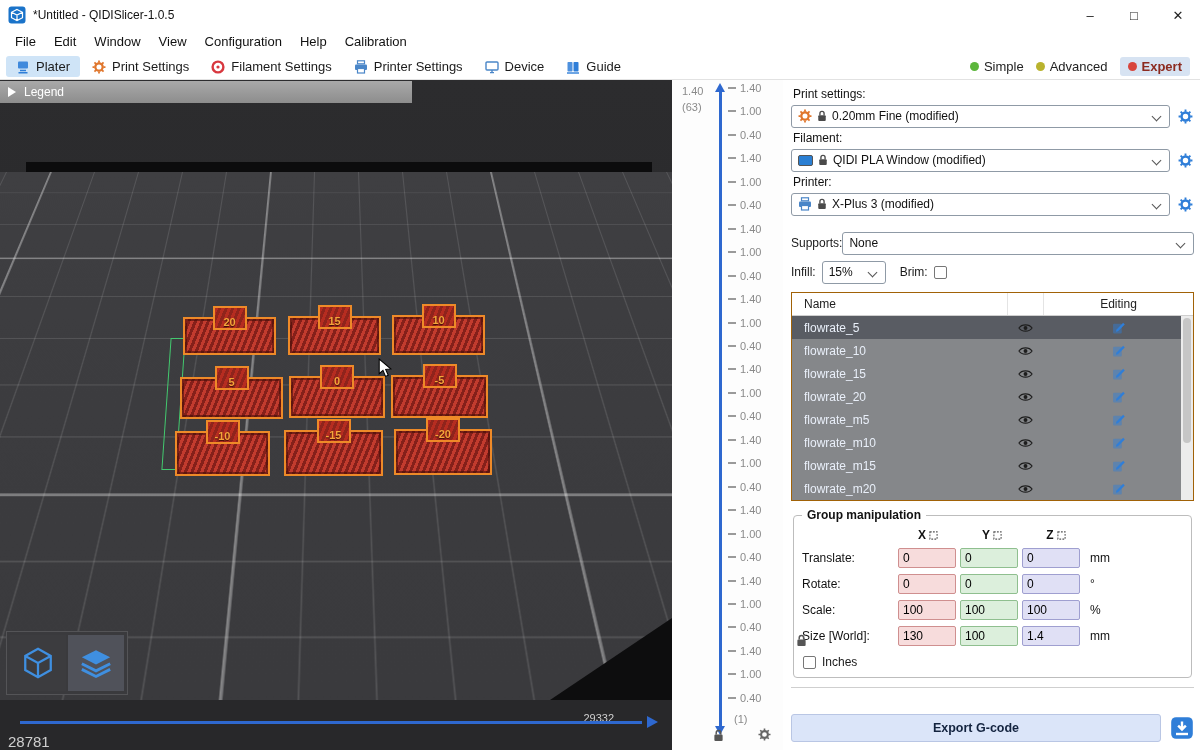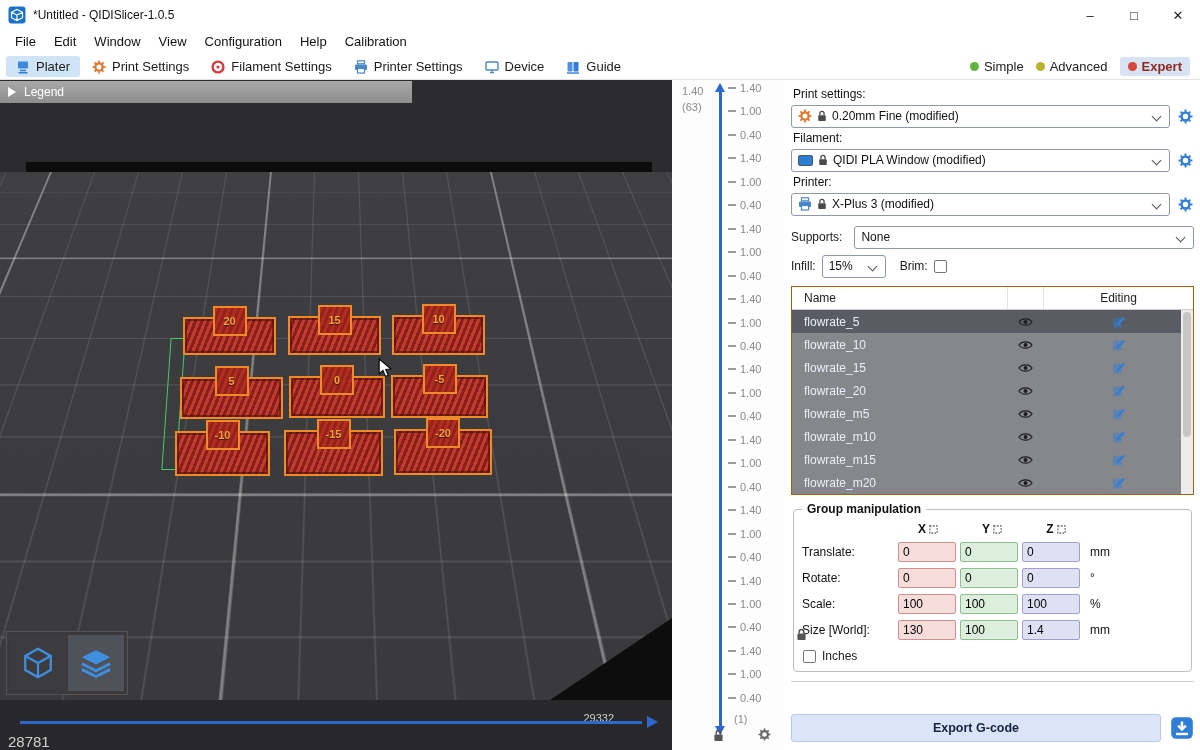--- a/index.html
+++ b/index.html
@@ -46,22 +46,22 @@
     transform: perspective(800px) rotateX(50deg); transform-origin:50% 0; }
   .bed-corner { position:absolute; right:0; top:538px; width:122px; height:82px; background:#0d0d0e;
     clip-path:polygon(100% 0, 100% 100%, 0 100%); }
   .legendbar { position:absolute; left:0; top:1px; width:412px; height:22px;
     background:linear-gradient(#a9a9a9,#8d8d8d); display:flex; align-items:center; gap:8px;
     padding-left:8px; color:#fff; font-size:12px; z-index:5; }
   .legend-arrow { width:0; height:0; border-left:8px solid #fff; border-top:5px solid transparent; border-bottom:5px solid transparent; }
   .green-box { position:absolute; left:166px; top:258px; width:15px; height:132px; border:1px solid #43c96f; transform:skewX(-4deg); }
   .obj { position:absolute; border:2px solid #ee8a28; box-shadow:inset 0 0 0 2px rgba(60,12,8,.55);
     background:repeating-linear-gradient(112deg, #c23b2e 0 3px, #85201a 3px 6px); }
-  .tag { position:absolute; top:-13px; left:50%; transform:translateX(-50%); min-width:34px; height:30px;
-    padding:0 5px; background:#8f241c; border:2px solid #ee8a28; display:flex; align-items:center; justify-content:center;
+  .tag { position:absolute; top:-13px; left:50%; transform:translateX(-50%); min-width:34px; height:24px;
+    padding:0 5px; background:#8f241c; border:2px solid #ee8a28; display:flex; align-items:flex-end; justify-content:center;
     background-image:repeating-linear-gradient(112deg, rgba(255,60,40,.35) 0 3px, transparent 3px 6px); }
   .num { font-size:11px; font-weight:bold; color:#f5a43a; text-shadow:0 1px 1px #3c0a06; line-height:1; }
   .o1{left:183px;top:237px;width:93px;height:38px;} .o2{left:288px;top:236px;width:93px;height:39px;}
   .o3{left:392px;top:235px;width:93px;height:40px;padding-left:8px;} .o4{left:180px;top:297px;width:103px;height:42px;}
   .o5{left:289px;top:296px;width:96px;height:42px;} .o6{left:391px;top:295px;width:97px;height:43px;}
   .o7{left:175px;top:351px;width:95px;height:45px;} .o8{left:284px;top:350px;width:99px;height:46px;}
   .o9{left:394px;top:349px;width:98px;height:46px;}
   .cursor { position:absolute; left:378px; top:278px; z-index:6; }
   .viewbtns { position:absolute; left:6px; top:551px; display:flex; gap:2px; padding:3px; background:#3a3a3d; border:1px solid #545457; z-index:5; }
   .viewbtn { width:56px; height:56px; display:flex; align-items:center; justify-content:center; color:#3f8fe0; background:#3c3c3f; }
@@ -91,21 +91,21 @@
     padding:4px 6px 8px 8px; display:flex; flex-direction:column; font-size:12px; overflow:hidden; }
   .side-label { margin:3px 0 3px 2px; color:#111; }
   .combo-row { display:flex; align-items:center; gap:6px; height:24px; flex:0 0 auto; }
   .combo { flex:1; height:23px; border:1px solid #8f9aa6; border-radius:3px; background:#fff;
     display:flex; align-items:center; gap:5px; padding-left:6px; min-width:0; }
   .combo-text { font-size:12px; color:#111; white-space:nowrap; overflow:hidden; }
   .chev { width:7px; height:7px; border-right:1.5px solid #555; border-bottom:1.5px solid #555; transform:rotate(45deg); margin-left:auto; margin-right:9px; flex:0 0 auto; }
   .gear-btn { width:18px; display:flex; justify-content:center; color:#2f7ed8; }
   .swatch { width:15px; height:11px; background:#2b7fd3; border:1px solid #555; border-radius:2px; flex:0 0 auto; }
   .lk { color:#4a4a4a; flex:0 0 auto; display:flex; }
-  .supports-row { display:flex; align-items:center; gap:12px; margin-top:9px; height:24px; flex:0 0 auto; }
+  .supports-row { display:flex; align-items:center; gap:0; margin-top:15px; height:24px; flex:0 0 auto; }
   .infill-row { display:flex; align-items:center; margin-top:5px; height:24px; flex:0 0 auto; }
   .infill-combo { width:64px; margin-left:6px; flex:0 0 auto; }
   .brim-label { margin-left:14px; }
   .cb { width:13px; height:13px; border:1px solid #777; background:#fff; margin-left:6px; appearance:none; border-radius:2px; }
 
   
   .obj-table { margin-top:8px; flex:0 0 auto; border:1px solid #a16207; }
   .obj-head { height:23px; display:flex; align-items:center; background:#fff; color:#222; border-bottom:1px solid #cfcfcf; }
   .h-name { flex:1; padding-left:12px; }
   .h-spacer { width:36px; height:100%; border-left:1px solid #e4e4e4; }

